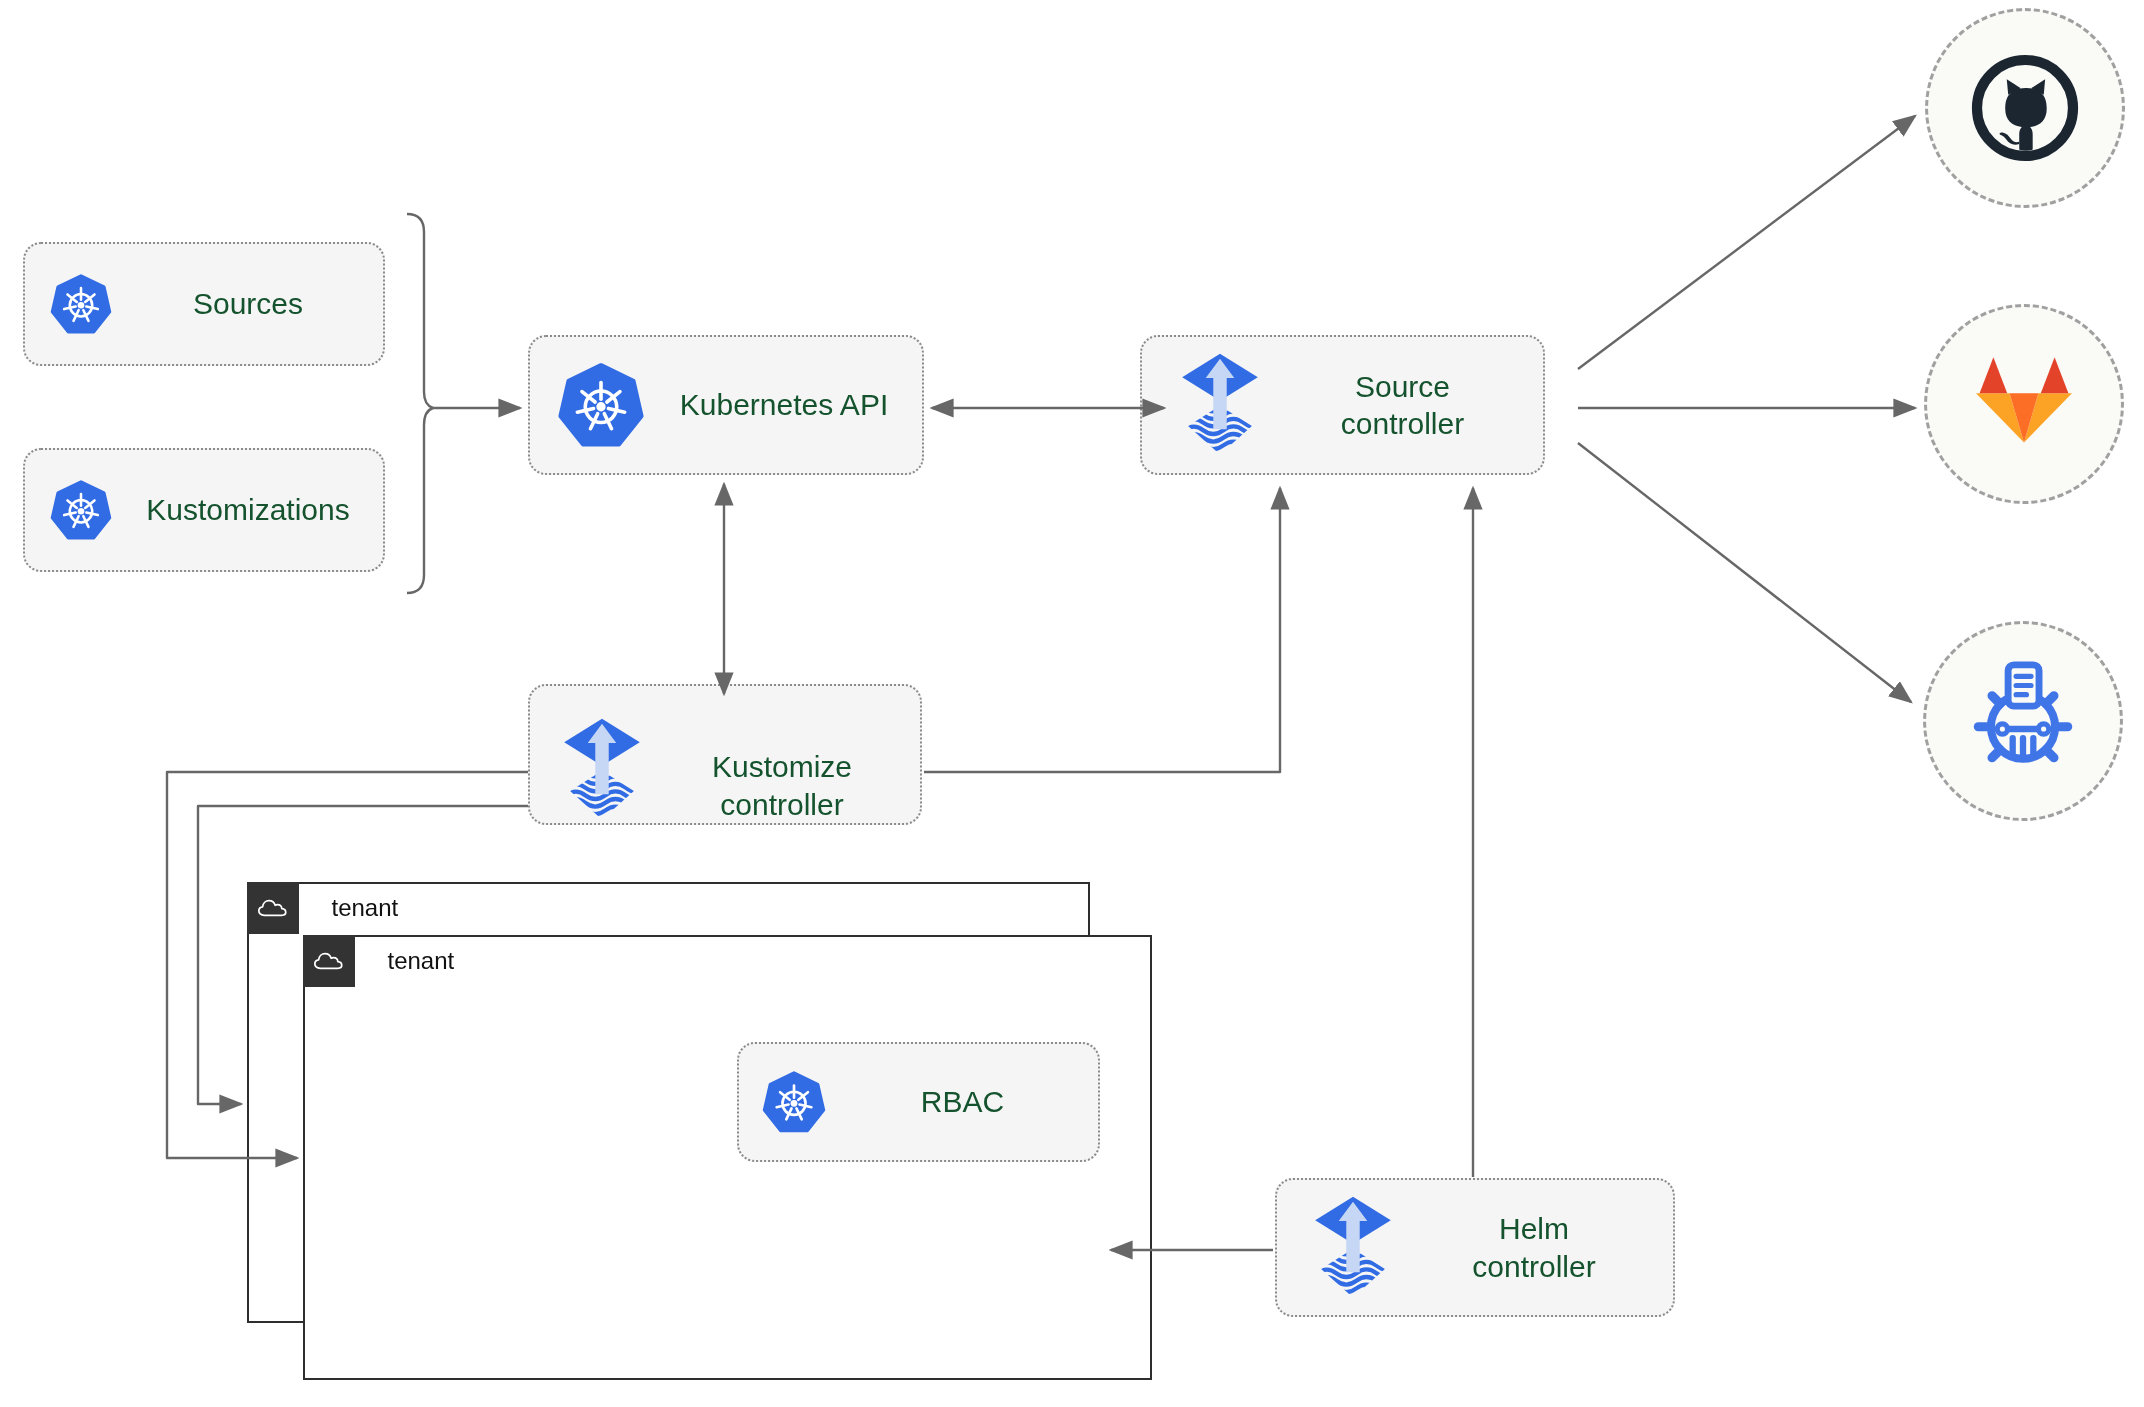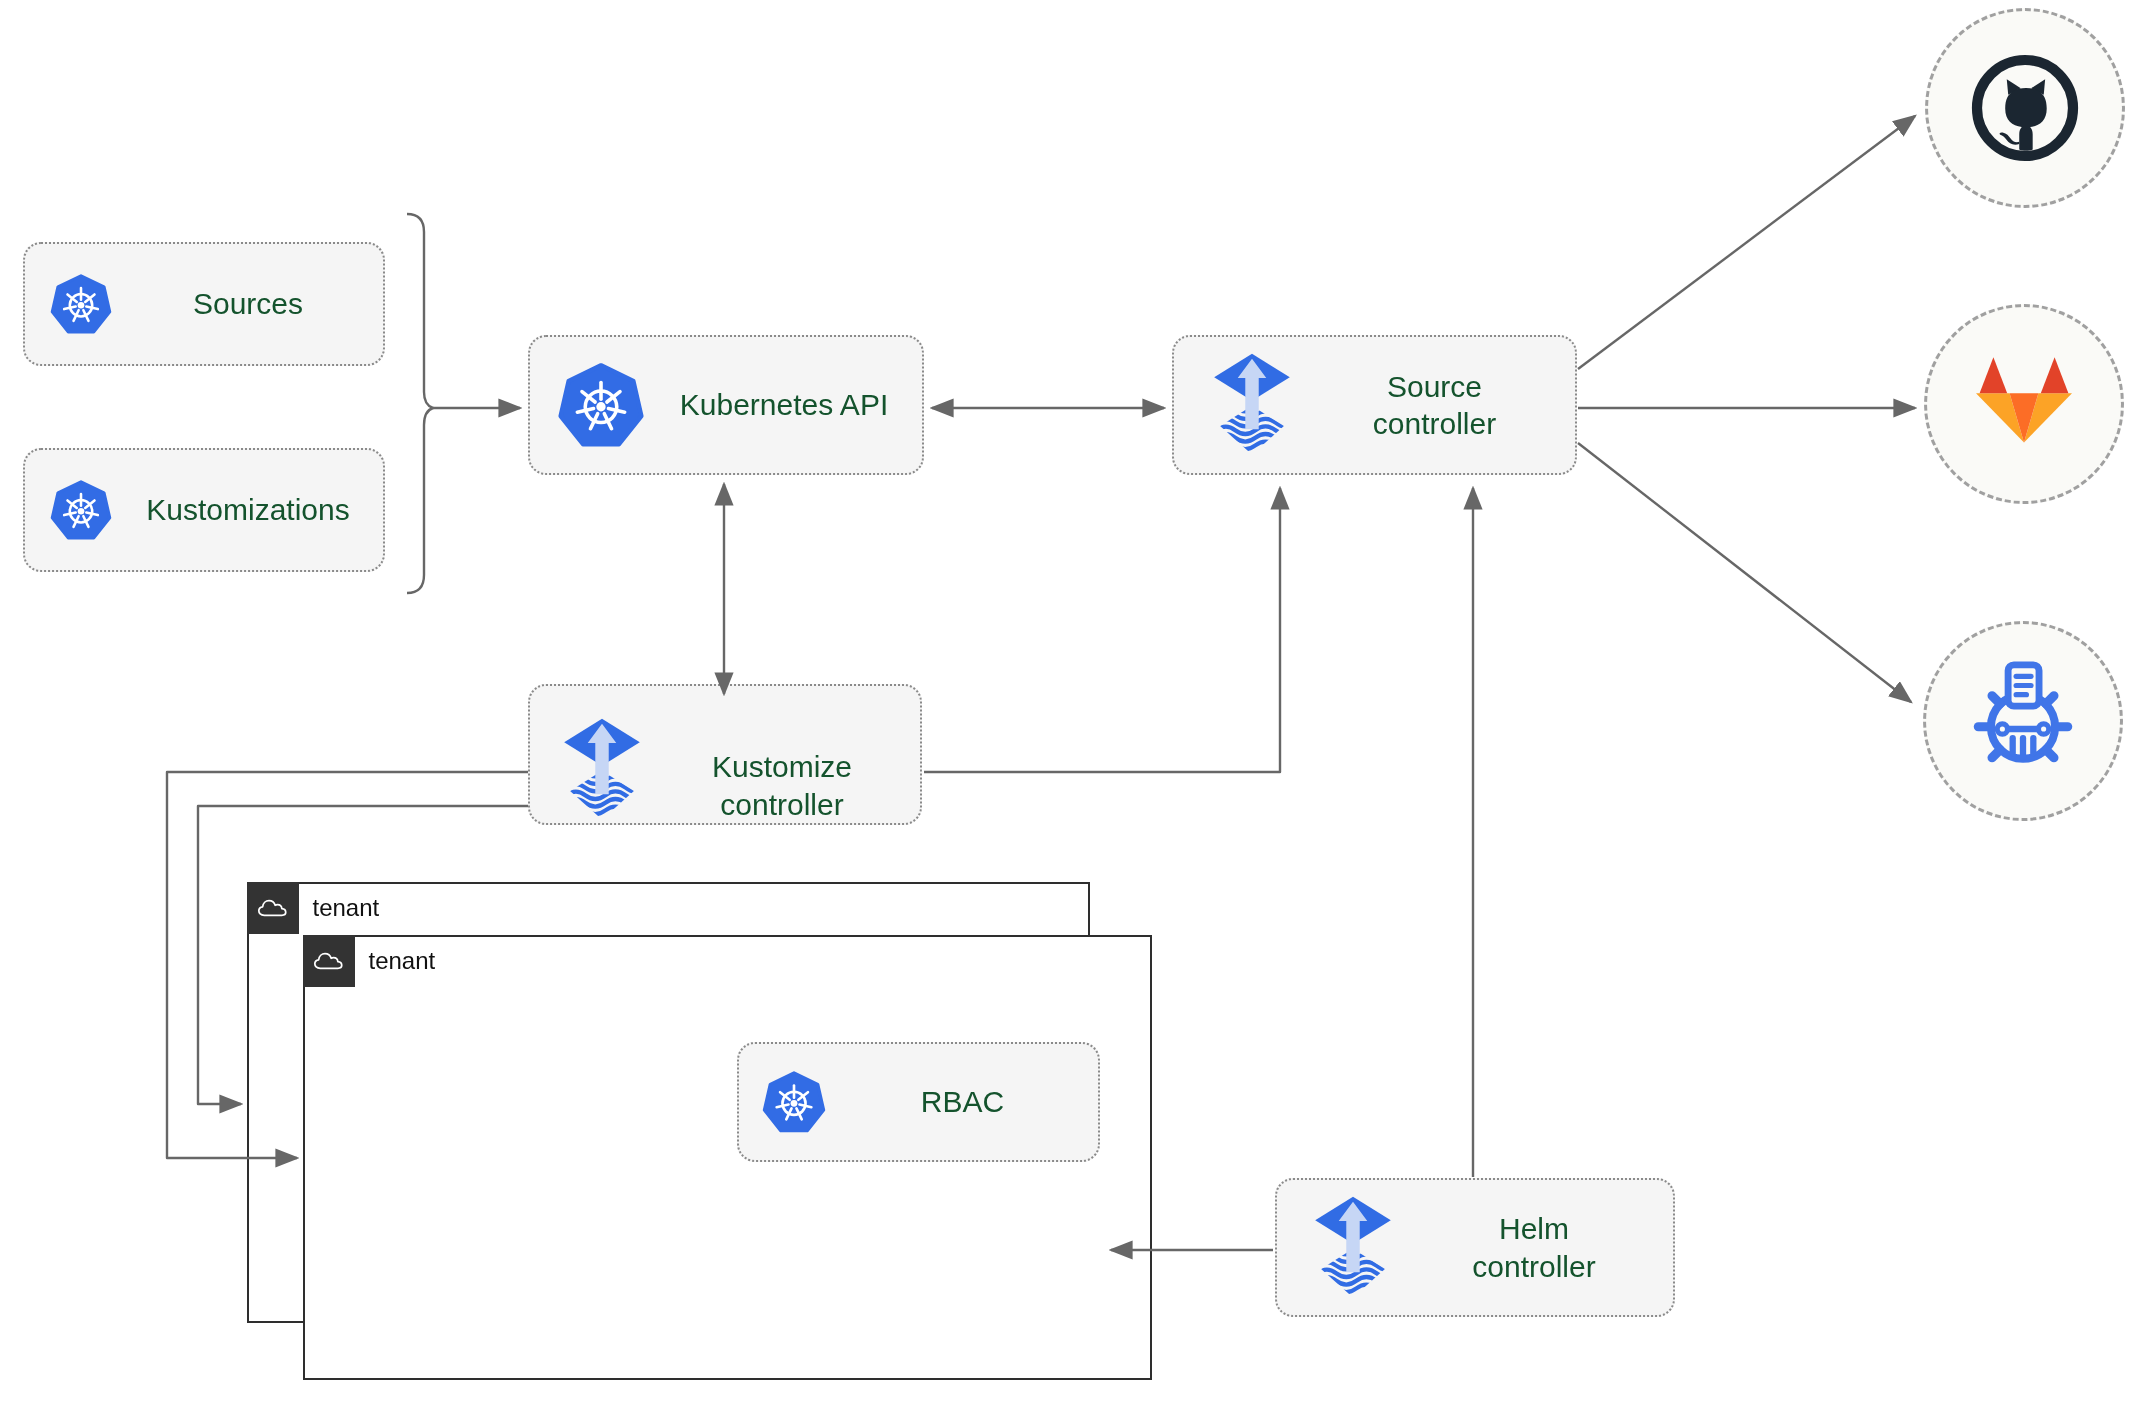--- a/index.html
+++ b/index.html
@@ -18,21 +18,21 @@
   .nlabel{
     flex:1;text-align:center;font-size:30px;line-height:1.25;
     white-space:pre-line;color:#14532d;
   }
   .nicon{display:flex;align-items:center;justify-content:center;flex:0 0 auto;}
   
   .tenant{
     position:absolute;background:#ffffff;
     border:2.5px solid var(--tenant-border,#2e2e2e);box-sizing:border-box;
   }
-  .tenant-header{position:absolute;left:-2.5px;top:-2.5px;display:flex;align-items:center;}
+  .tenant-header{position:absolute;left:-2.5px;top:-2.5px;display:flex;align-items:center;gap:19px;}
   .tenant-tab{
     width:52px;height:52px;background:var(--tenant-header-bg,#333);
     display:flex;align-items:center;justify-content:center;flex:0 0 auto;
   }
   .tenant-label{margin-left:14px;font-size:24px;color:#111;}
   
   .endpoint{
     position:absolute;width:200px;height:200px;border-radius:50%;
     background:var(--circle-fill,#fafaf7);
     border:3px dashed var(--circle-border,#a0a0a0);
@@ -189,21 +189,21 @@
 
   <div class="node" style="left:528px;top:335px;width:396px;height:140px;">
     <span class="nicon" style="margin-left:26px;">
       <svg width="90" height="90">
           <use href="#sym-k8s"></use>
         </svg>
       </span>
     <span class="nlabel">Kubernetes API</span>
   </div>
 
-  <div class="node" style="left:1172px;top:335px;width:405px;height:140px;align-items:center;">
+  <div class="node" style="left:1140px;top:335px;width:405px;height:140px;align-items:center;">
     <span class="nicon" style="margin-left:36px;">
       <svg width="84" height="106">
           <use href="#sym-flux"></use>
         </svg>
       </span>
     <span class="nlabel">Source
 controller</span>
   </div>
 
   <div class="node" style="left:528px;top:684px;width:394px;height:141px;align-items:flex-end;">

